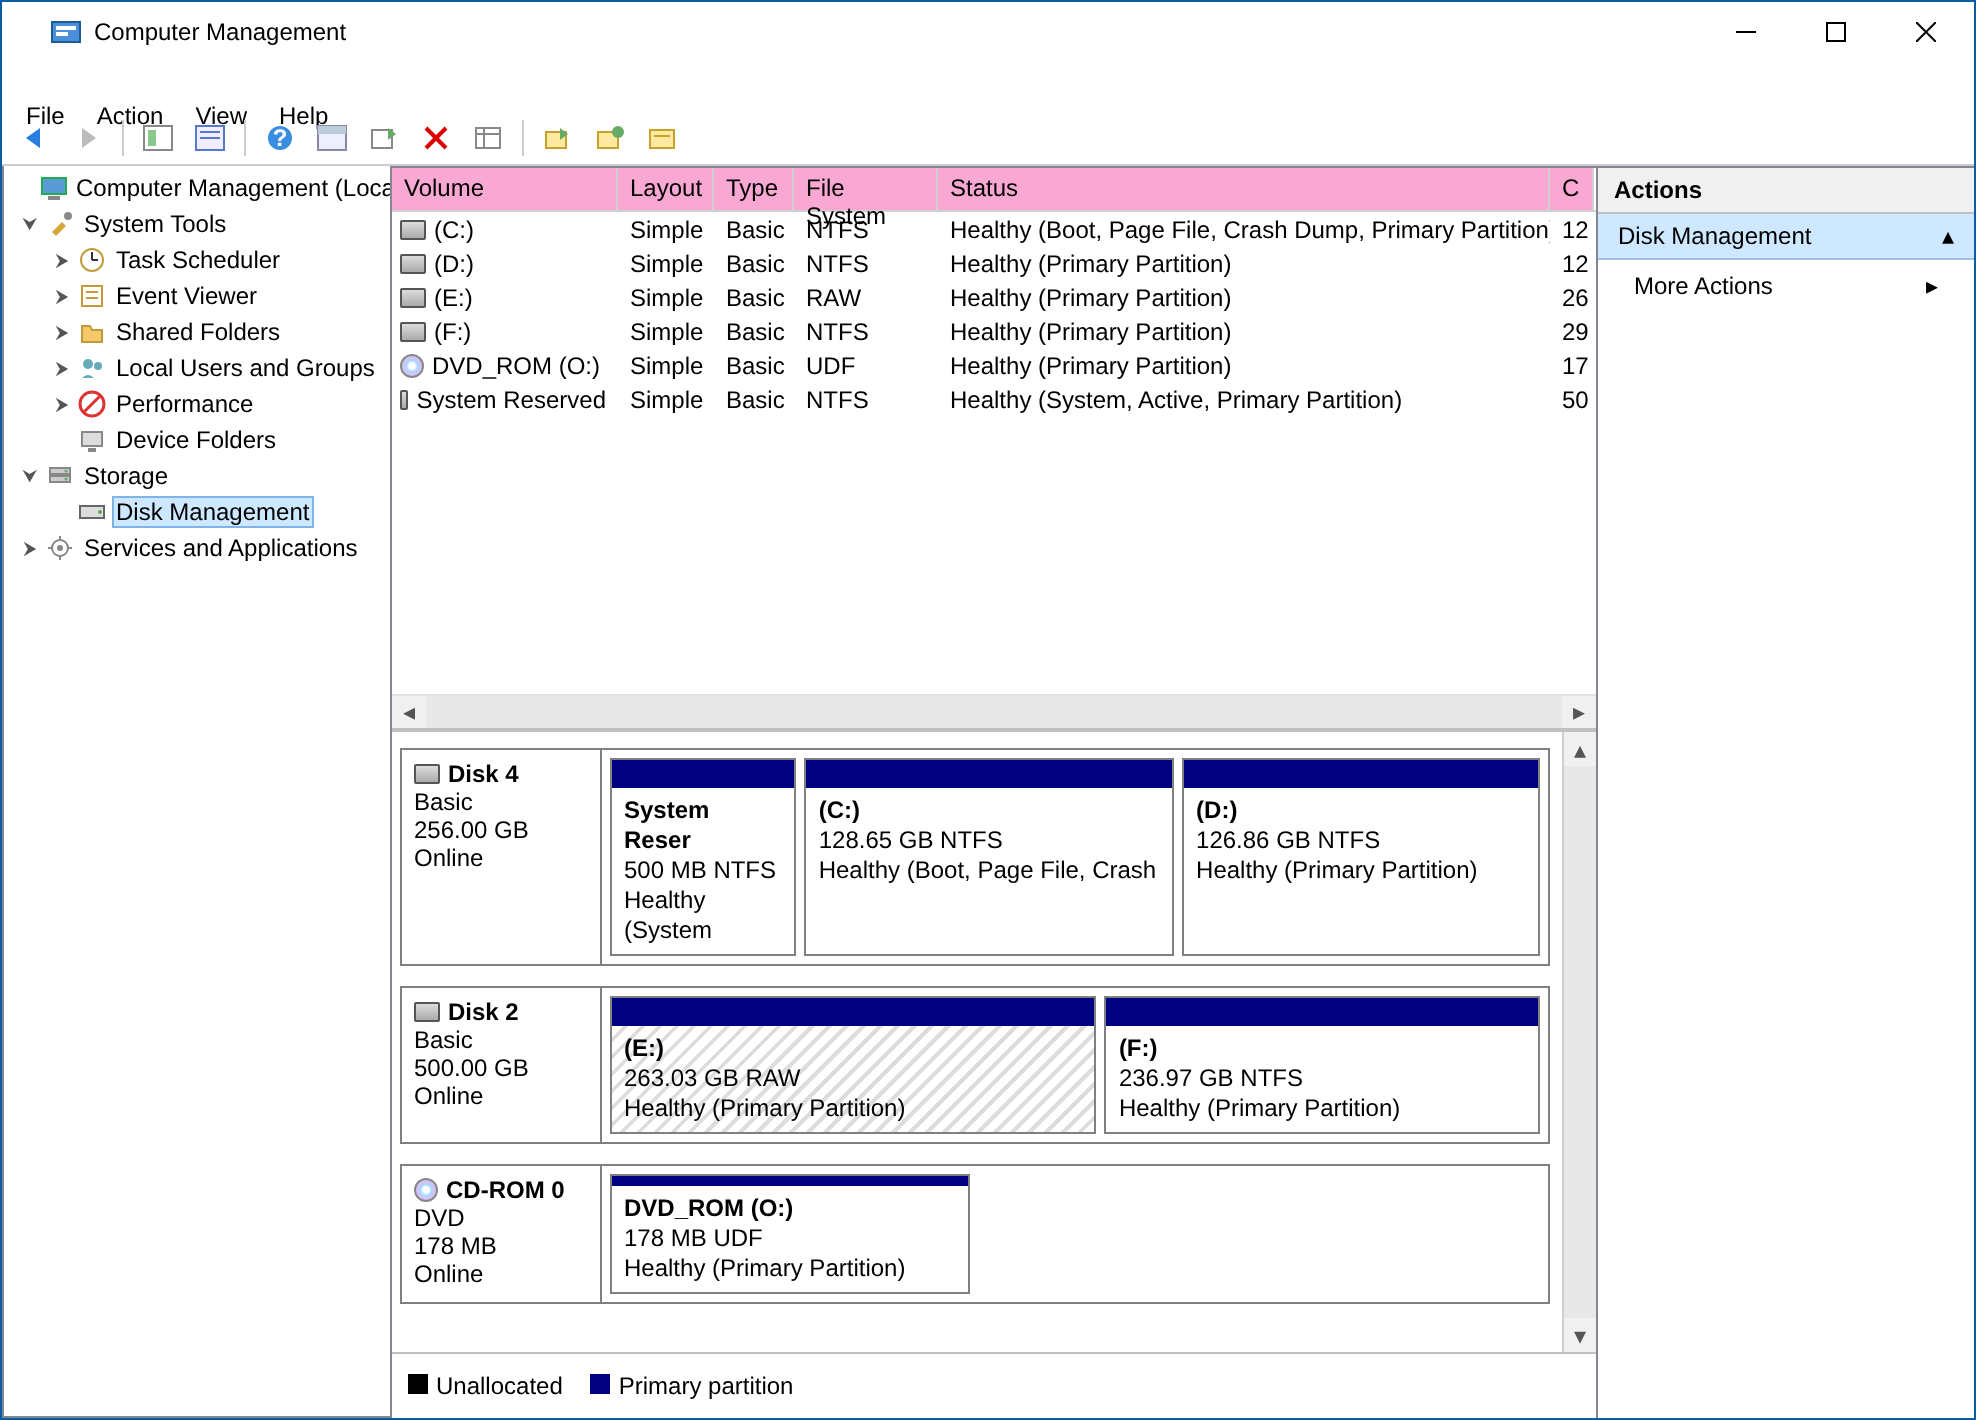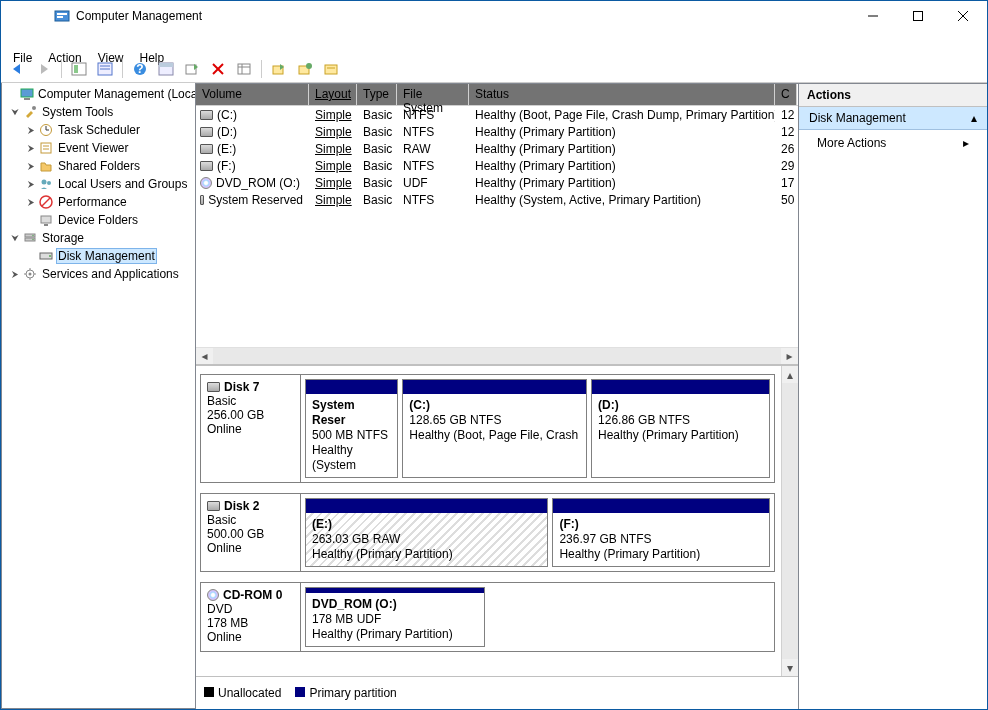--- a/index.html
+++ b/index.html
@@ -1,43 +1,43 @@
 <!DOCTYPE html>
 <html><head>
 <meta charset="utf-8">
 <style>
 * { box-sizing: border-box; margin: 0; padding: 0; font-family: "Segoe UI", Tahoma, sans-serif; font-size: 12px; }
 html, body { width: 988px; height: 710px; overflow: hidden; }
 .window { width: 988px; height: 710px; border: 1px solid #0b5aa2; display: flex; flex-direction: column; background: #fff; }
-.titlebar { height: 30px; display: flex; align-items: center; padding: 0 2px 0 24px; background: #fff; margin-left: 29px; }
+.titlebar { height: 30px; display: flex; align-items: center; padding: 0 2px 0 24px; background: #fff; }
 .titlebar .app-icon { width: 16px; height: 16px; margin-right: 6px; }
 .titlebar .title { flex: 1; font-size: 12px; color: #000; }
 .titlebar .ctrl { width: 45px; height: 28px; display: flex; align-items: center; justify-content: center; }
 .menubar { height: 24px; display: flex; align-items: center; padding: 0 4px; color: #000; }
 .menubar .menu-item { padding: 3px 8px; margin-top: 29px; }
 .toolbar { height: 28px; display: flex; align-items: center; padding: 2px 6px; gap: 4px; border-bottom: 1px solid #ccc; }
 .toolbar .tb-btn { width: 22px; height: 22px; display: flex; align-items: center; justify-content: center; border: 1px solid transparent; }
 .toolbar .sep { width: 1px; height: 18px; background: #ccc; margin: 0 2px; }
 .body { flex: 1; display: flex; min-height: 0; }
 .treepanel { width: 195px; border: 1px solid #828790; border-top: none; overflow: hidden; background:#fff; }
 .tree { padding: 2px 0; }
 .tree-item { display: flex; align-items: center; height: 18px; white-space: nowrap; cursor: default; }
 .expander { width: 14px; height: 14px; display:flex; align-items:center; justify-content:center; color:#555; font-size:9px; }
 .tree-icon { width: 16px; height: 16px; margin-right: 2px; display:flex; align-items:center; justify-content:center; }
 .tree-label { padding: 0 2px; }
 .tree-item.selected .tree-label { background: #cde8ff; border: 1px solid #7eb4ea; padding: 0 1px; }
 .centerpanel { flex: 1; display: flex; flex-direction: column; border-right: 1px solid #828790; border-top: 1px solid #828790; min-width: 0; }
 .vol-list { flex: 0 0 280px; display: flex; flex-direction: column; border-bottom: none; min-height:0; }
 .vol-header { height: 22px; display: flex; border-bottom: 1px solid #d0d0d0; background:#fff; }
-.vol-header .col { border-right: 1px solid #d0d0d0; padding: 3px 6px; color:#000; background:#737373; }
+.vol-header .col { border-right: 1px solid #d0d0d0; padding: 3px 6px; color:#000; background:#f9a8d4; }
 .vol-rows { flex:1; overflow: hidden; }
 .vol-row { display: flex; height: 17px; align-items:center; }
 .vol-row .cell { padding: 0 6px; white-space: nowrap; overflow:hidden; }
 .vol-row .icon-cell { display:flex; align-items:center; gap:4px; padding-left:4px; }
-.col-volume { width: 113px; } .col-layout { width: 48px; text-decoration: underline; } .col-type { width: 40px; } .col-fs { width: 72px; } .col-status { width: 306px; } .col-cap { width: 22px; text-align:left; }
+.col-volume { width: 113px; } .col-layout { width: 48px; } .col-type { width: 40px; } .col-fs { width: 72px; } .col-status { width: 306px; } .col-cap { width: 22px; text-align:left; }
 .vol-scroll { height: 17px; display:flex; align-items:center; background:#f0f0f0; border-top:1px solid #e0e0e0; }
 .vol-scroll .arrow { width:17px; height:17px; display:flex; align-items:center; justify-content:center; color:#555; background:#f0f0f0; }
 .vol-scroll .track { flex:1; background:#e8e8e8; height:17px; }
 .disk-graph { flex:1; overflow:hidden; border-top: 2px solid #c0c0c0; display:flex; }
 .disk-graph-content { flex:1; overflow:hidden; padding:4px 0 0 0; }
 .disk-row { display:flex; border:1px solid #808080; margin: 4px 6px 10px 4px; background:#fff; }
 .disk-info { width:100px; padding:5px 6px; border-right:1px solid #808080; }
 .disk-info .dname { font-weight:bold; display:flex; align-items:center; gap:4px; }
 .disk-parts { flex:1; display:flex; padding:4px; gap:4px; }
 .part { border:1px solid #808080; display:flex; flex-direction:column; }
@@ -382,21 +382,21 @@
           <div class="arrow">▸</div>
         </div>
       </div>
 
       <div class="disk-graph">
         <div class="disk-graph-content" id="disk-rows">
             <div class="disk-row">
               <div class="disk-info">
                 <div class="dname">
                   <span class="drive-icon"></span>
-                  <span>Disk 7</span>
+                  <span>Disk 4</span>
                 </div>
                 <div>Basic</div>
                 <div>256.00 GB</div>
                 <div>Online</div>
               </div>
               <div class="disk-parts">
                 <div class="part" style="flex:0.8;">
                   <div class="bar"></div>
                   <div class="ptext">
                     <div class="pname">System Reser</div>

